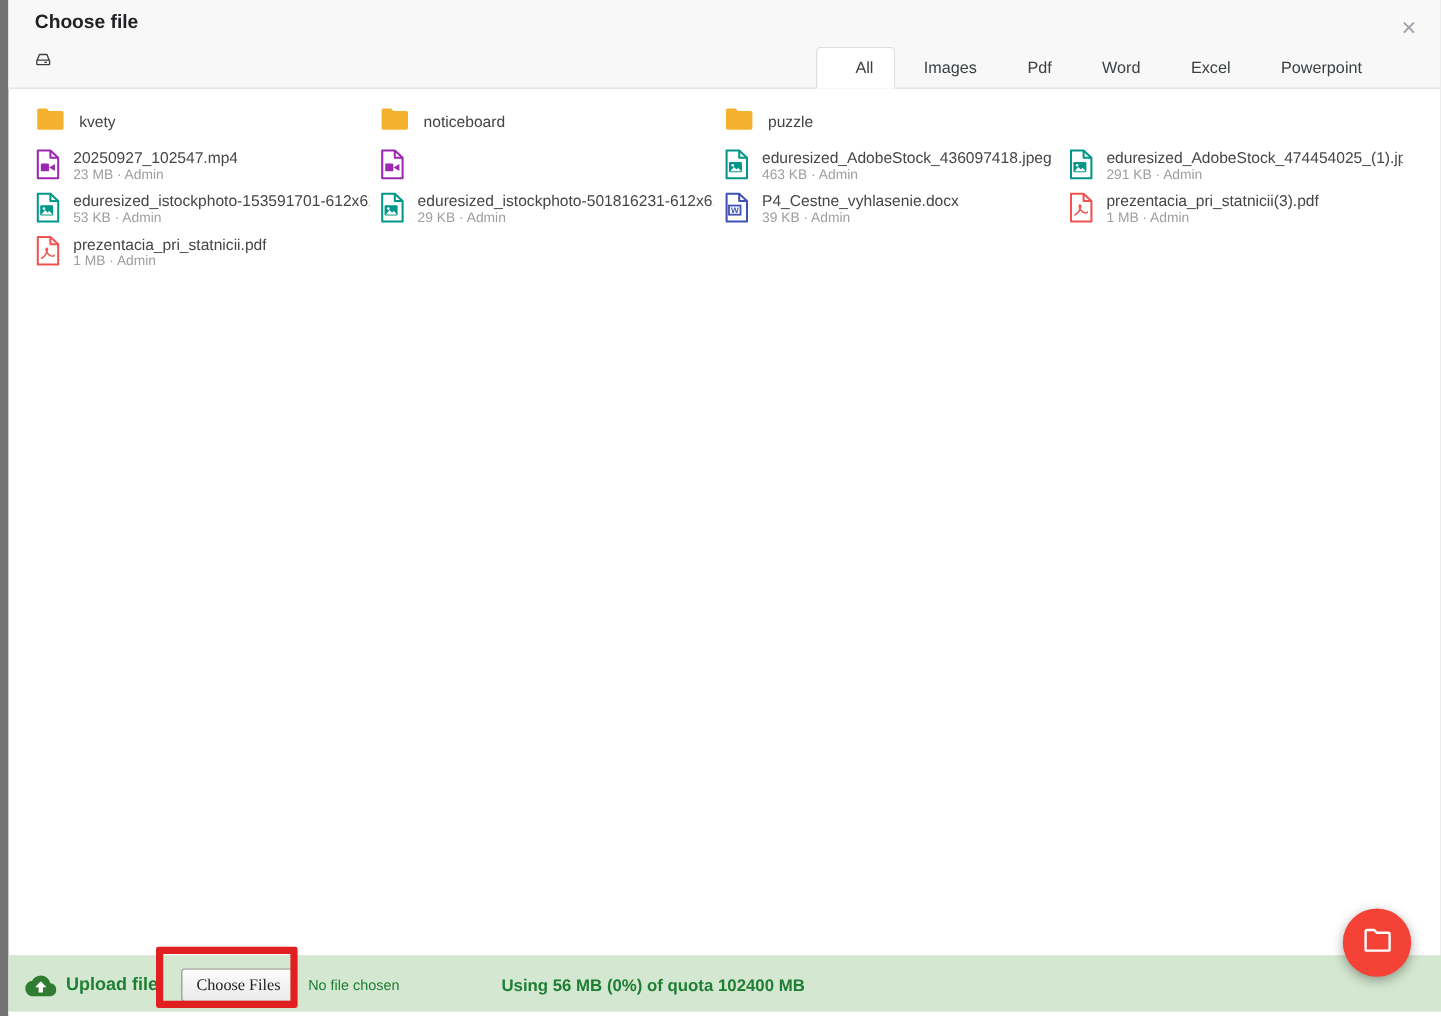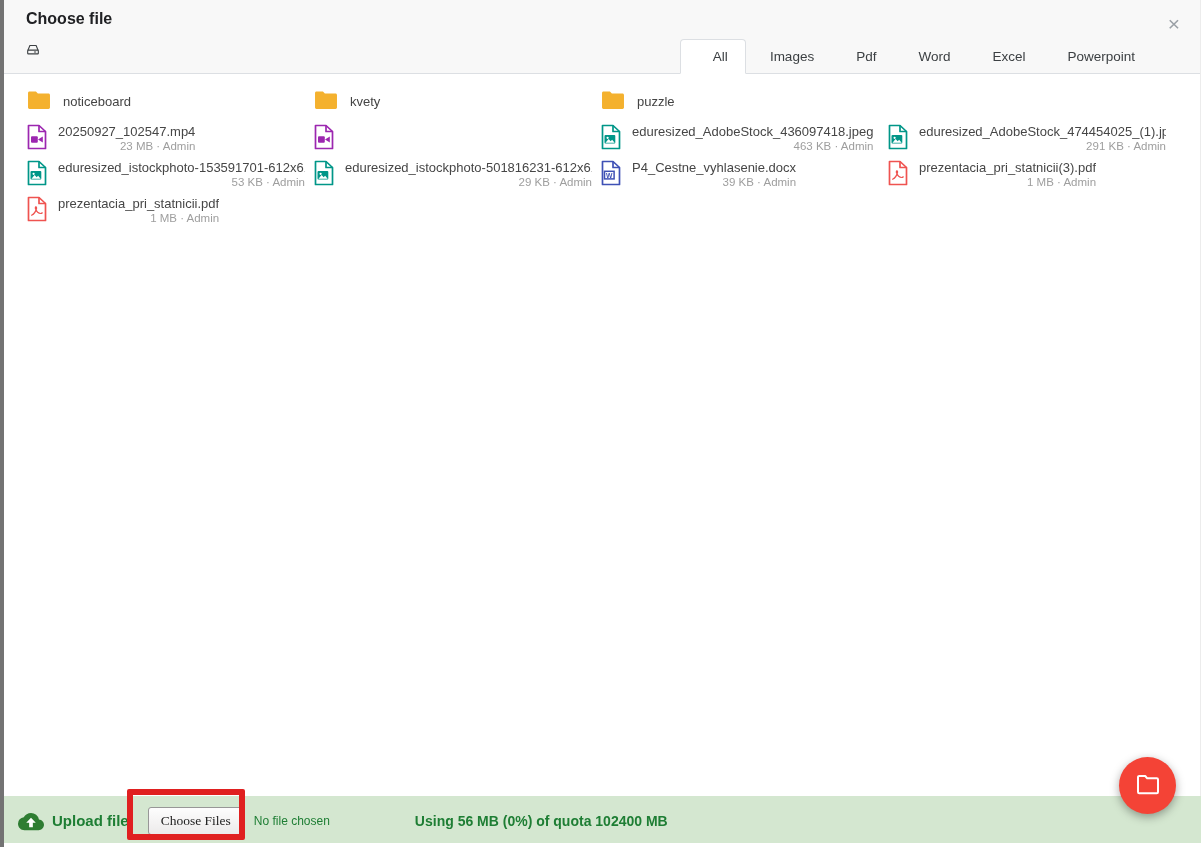--- a/index.html
+++ b/index.html
@@ -5,21 +5,21 @@
   * { box-sizing: border-box; margin: 0; padding: 0; }
   html, body { width: 1201px; height: 847px; }
   body {
     font-family: "Liberation Sans", sans-serif;
     background: #ffffff;
     position: relative;
     overflow: hidden;
   }
   .modal {
     width: 1201px; height: 847px;
-    border-left: 4px solid #737373;
+    border-left: 7px solid #737373;
     border-right: 1px solid #ececec;
     position: relative;
     background: #fff;
   }
   
   .header {
     height: 74px;
     background: #f8f8f8;
     border-bottom: 1px solid #dcdfe3;
     position: relative;
@@ -68,21 +68,21 @@
   .folder-item {
     display: flex; align-items: center; gap: 11px;
     height: 26px; padding-left: 8px; cursor: pointer;
   }
   .folder-name { font-size: 13px; color: #444; }
   .file-item {
     display: flex; gap: 10px;
     height: 29px; padding-left: 8px; cursor: pointer;
   }
   .file-icon { flex: 0 0 22px; }
-  .file-text { display: flex; flex-direction: column; justify-content: flex-start; min-width: 0; text-align: right; }
+  .file-text { display: flex; flex-direction: column; justify-content: flex-start; min-width: 0; }
   .file-name {
     font-size: 13px; color: #464646; line-height: 15px;
     white-space: nowrap; overflow: hidden; max-width: 250px;
   }
   .file-meta { font-size: 11.5px; color: #9e9e9e; line-height: 14px; }
   
   .upload-bar {
     position: absolute; left: 0; top: 796px;
     width: 1201px; height: 51px;
     background: #d4e7d0;
@@ -155,30 +155,30 @@
   </div>
 
   <div class="content">
     <div class="grid folder-grid">
   <div class="folder-item">
     <span>
       <svg width="26" height="21" viewBox="0 0 26 22">
         <path fill="#F4B12E" d="M1.5 19.5 V4 c0-.8.7-1.5 1.5-1.5 h6.8 l2 2.3 h11.2 c.8 0 1.5.7 1.5 1.5 v13.2 c0 .8-.7 1.5-1.5 1.5 H3 c-.8 0-1.5-.7-1.5-1.5 z"></path>
       </svg>
     </span>
-    <span class="folder-name">noticeboard</span>
+    <span class="folder-name">kvety</span>
   </div>
 
   <div class="folder-item">
     <span>
       <svg width="26" height="21" viewBox="0 0 26 22">
         <path fill="#F4B12E" d="M1.5 19.5 V4 c0-.8.7-1.5 1.5-1.5 h6.8 l2 2.3 h11.2 c.8 0 1.5.7 1.5 1.5 v13.2 c0 .8-.7 1.5-1.5 1.5 H3 c-.8 0-1.5-.7-1.5-1.5 z"></path>
       </svg>
     </span>
-    <span class="folder-name">kvety</span>
+    <span class="folder-name">noticeboard</span>
   </div>
 
   <div class="folder-item">
     <span>
       <svg width="26" height="21" viewBox="0 0 26 22">
         <path fill="#F4B12E" d="M1.5 19.5 V4 c0-.8.7-1.5 1.5-1.5 h6.8 l2 2.3 h11.2 c.8 0 1.5.7 1.5 1.5 v13.2 c0 .8-.7 1.5-1.5 1.5 H3 c-.8 0-1.5-.7-1.5-1.5 z"></path>
       </svg>
     </span>
     <span class="folder-name">puzzle</span>
   </div>

